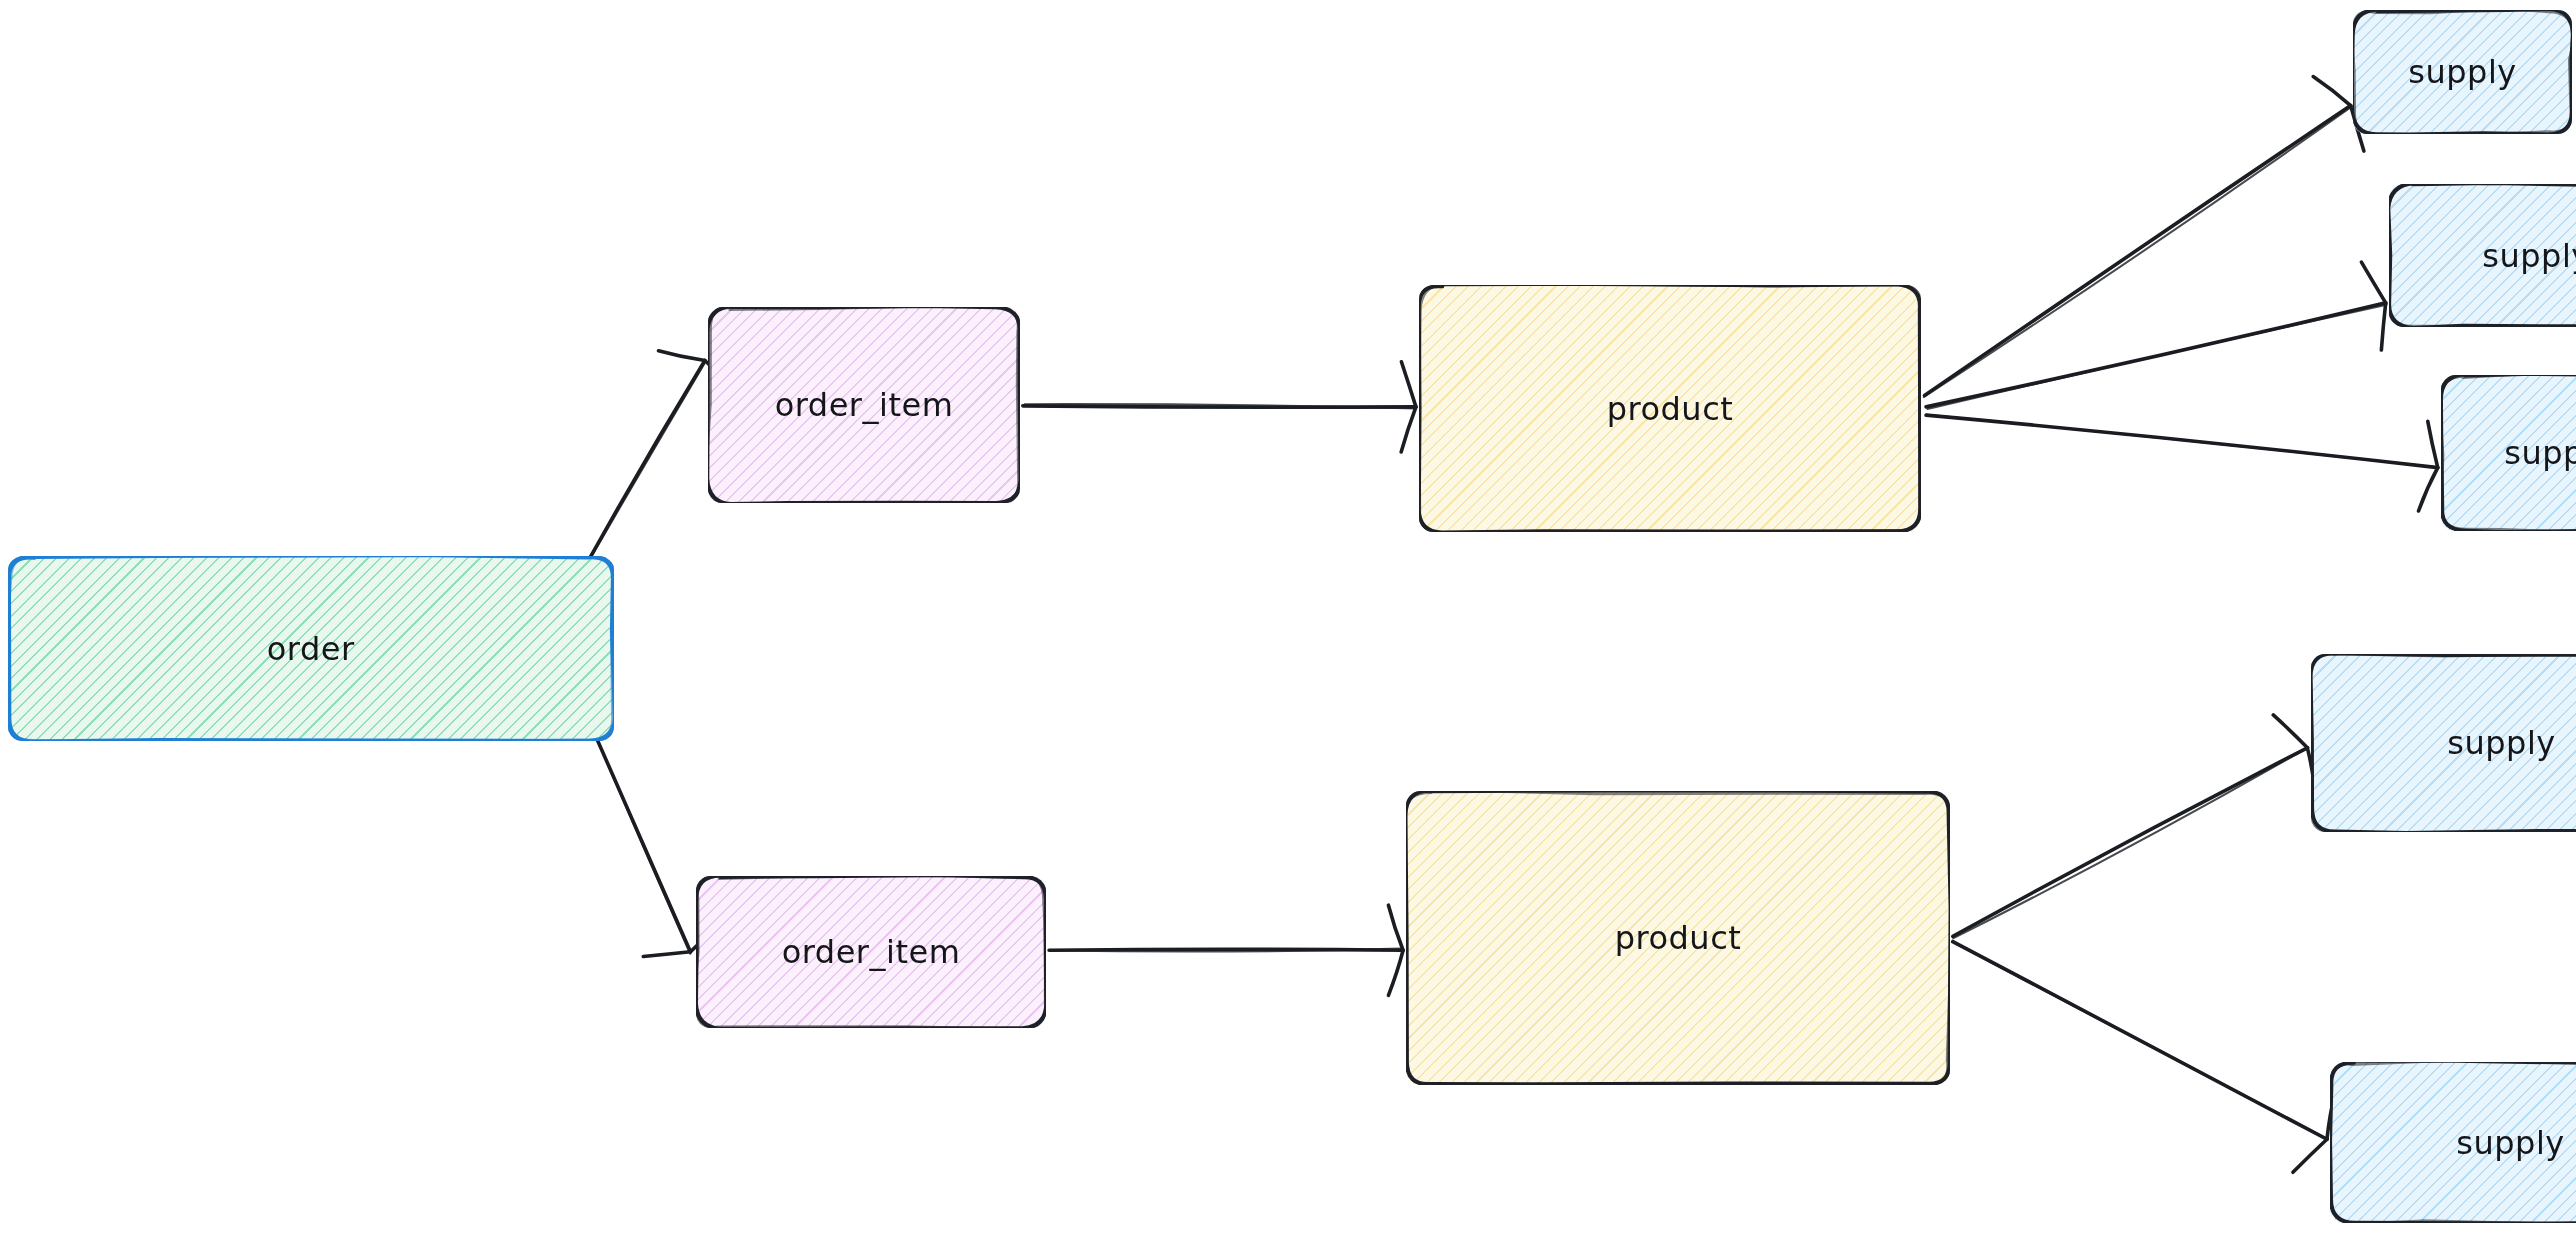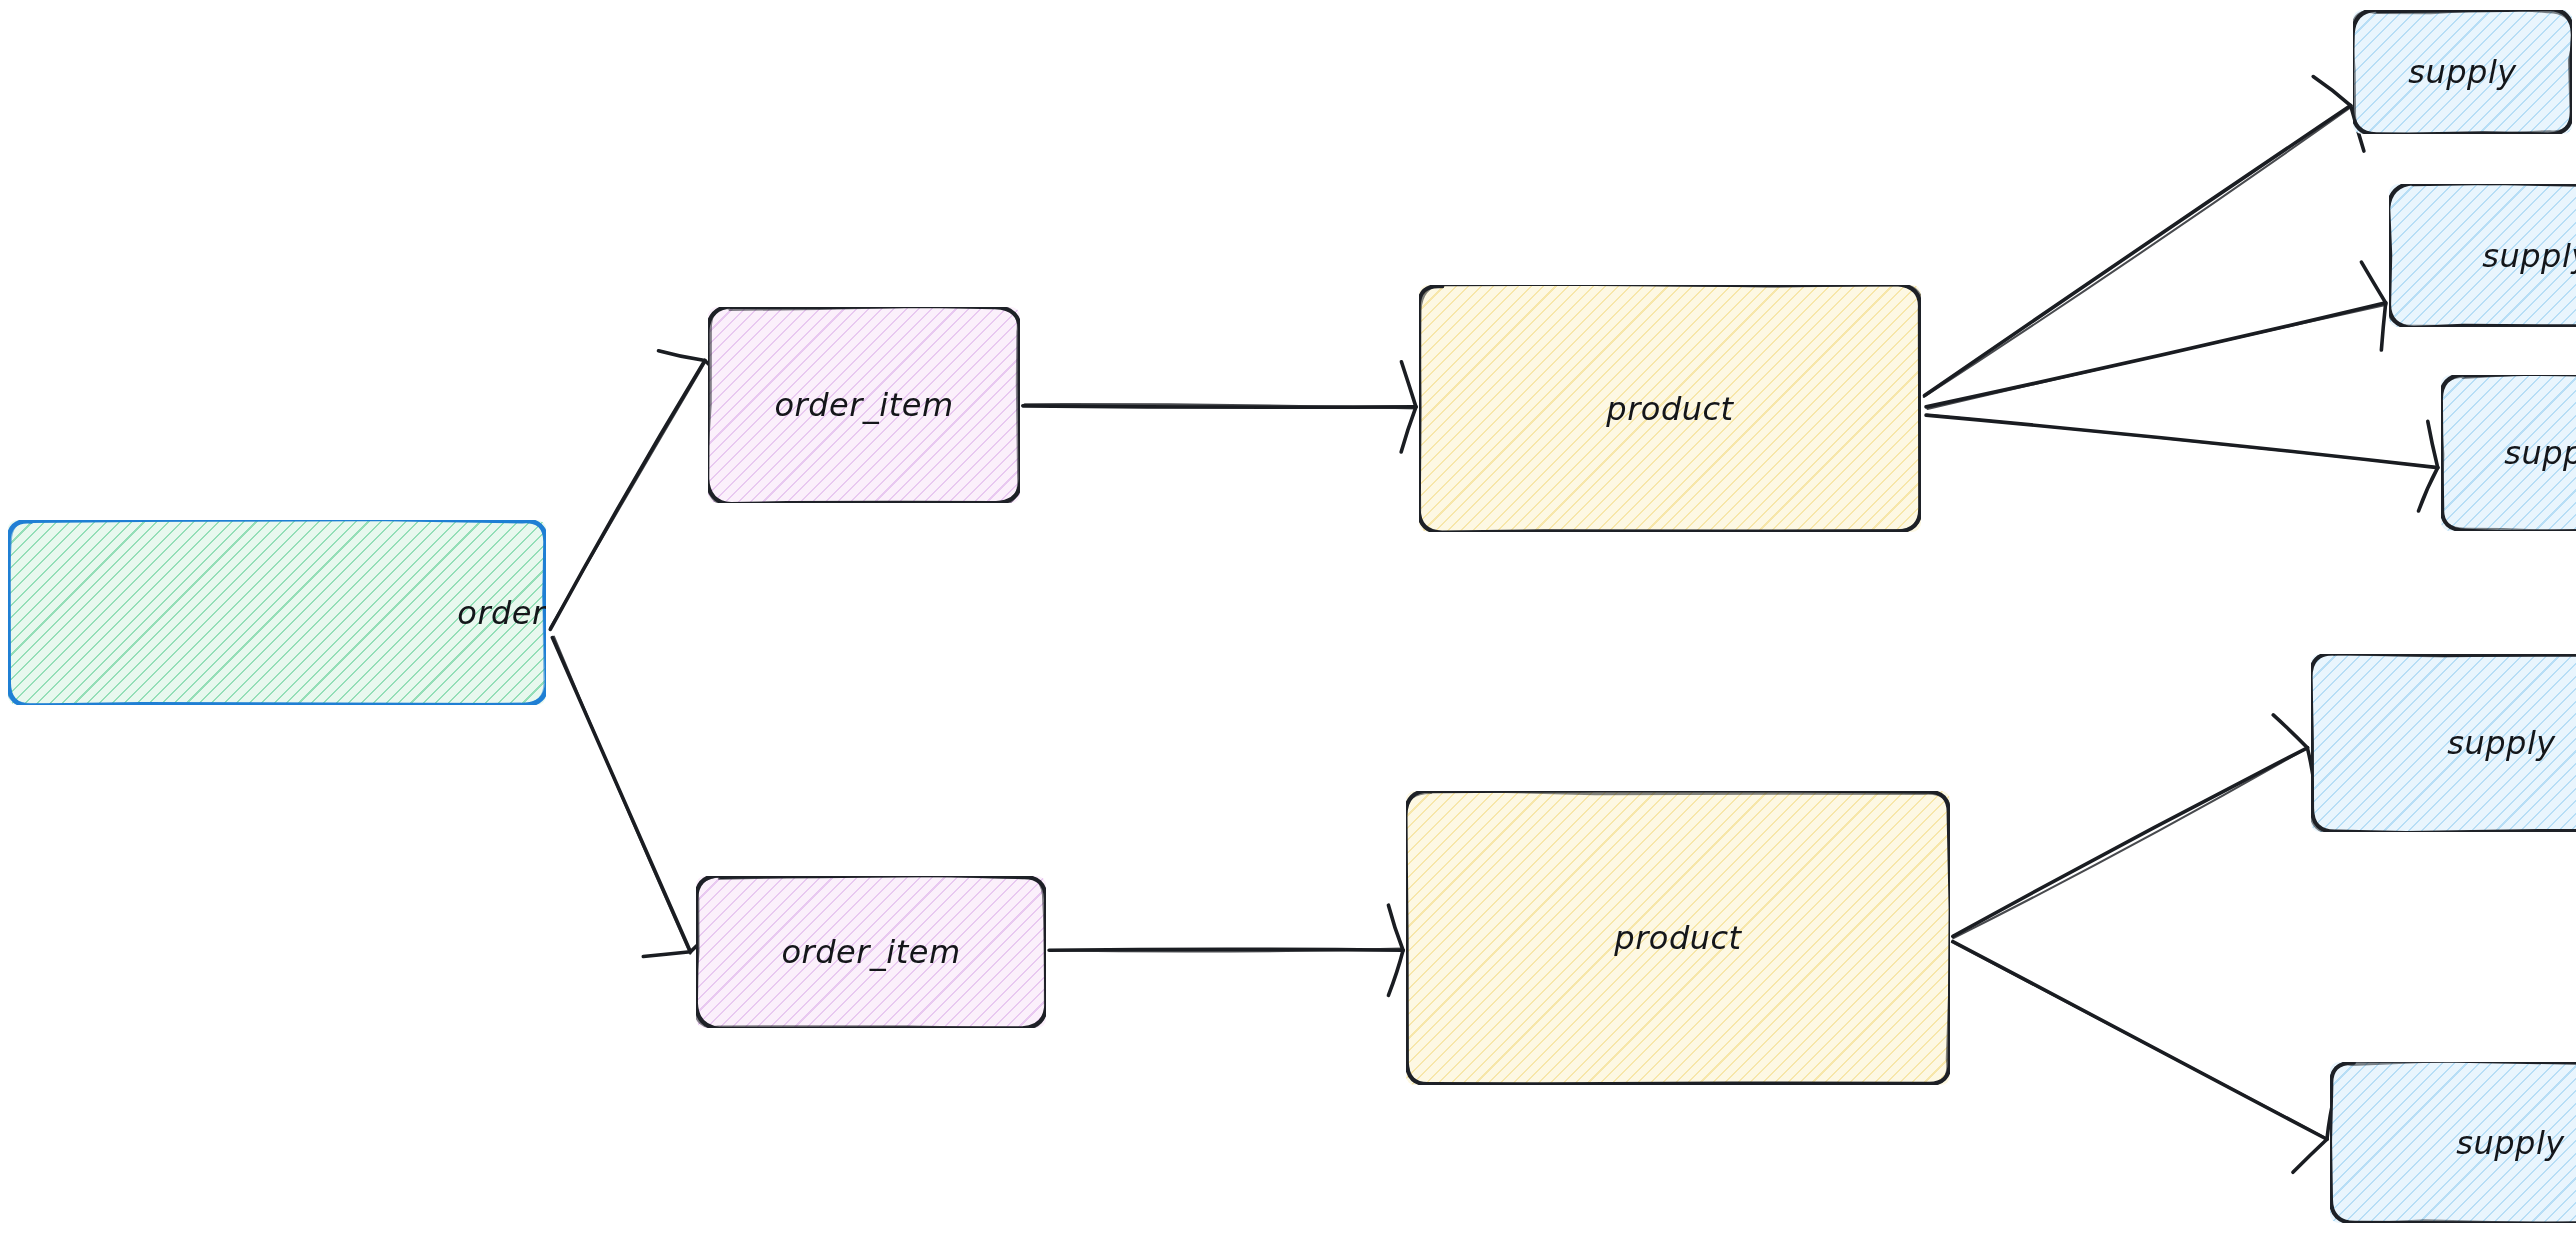--- a/index.html
+++ b/index.html
@@ -1,21 +1,21 @@
 <!DOCTYPE html>
 <html style="font-size:8.2px"><head>
 <meta charset="utf-8">
 <style>
   html,body{margin:0;padding:0;background:#ffffff;}
   body{width:2700px;height:1233px;position:relative;overflow:hidden;
        font-family:"DejaVu Sans", sans-serif;}
   #stage{position:absolute;inset:0;width:2700px;height:1233px;}
   #edges{position:absolute;left:0;top:0;width:2700px;height:1233px;overflow:visible;}
   .node{position:absolute;box-sizing:border-box;display:flex;align-items:center;
-        justify-content:center;border-radius:9px;overflow:hidden;font-style:italic;}
+        justify-content:center;border-radius:14px;overflow:hidden;}
   .node .lbl{position:relative;z-index:3;font-size:32px;letter-spacing:0.5px;
              color:#14161a;font-weight:400;white-space:nowrap;
              font-family:"DejaVu Sans", sans-serif;}
   .hatch{position:absolute;inset:0;z-index:1;}
   .frame{position:absolute;inset:0;z-index:2;pointer-events:none;}
   .frame svg{width:100%;height:100%;display:block;overflow:visible;}
 </style>
 </head>
 <body>
 
@@ -69,21 +69,21 @@
         <path d="M 4494.0,1542.6 Q 4488.4,1494.1 4478.0,1452.0" fill="none" stroke="#1a1d22" stroke-width="7" stroke-linecap="round"></path>
         <path d="M 4411.8,1388.1 Q 4448.8,1421.7 4478.0,1452.0" fill="none" stroke="#1a1d22" stroke-width="7" stroke-linecap="round"></path>
       </g>
       <g>
         <path d="M 3790.0,1828.0 Q 4152.4,2019.1 4516.0,2212.0" fill="none" stroke="#1a1d22" stroke-width="7" stroke-linecap="round" opacity="1"></path>
         <path d="M 3788.0,1829.2 Q 4156.6,2021.0 4517.1,2211.4" fill="none" stroke="#1a1d22" stroke-width="4" stroke-linecap="round" opacity="0.8"></path>
         <path d="M 4450.0,2276.1 Q 4484.2,2241.8 4516.0,2212.0" fill="none" stroke="#1a1d22" stroke-width="7" stroke-linecap="round"></path>
         <path d="M 4531.8,2121.4 Q 4520.9,2165.1 4516.0,2212.0" fill="none" stroke="#1a1d22" stroke-width="7" stroke-linecap="round"></path>
       </g>
     </svg>
-<div class="node" style="left: 7.7px; top: 520px; width: 538px; height: 185px; background: rgb(232, 248, 238); justify-content: flex-end;">
+<div class="node" style="left: 7.7px; top: 556px; width: 606px; height: 185px; background: rgb(232, 248, 238);">
       <div class="hatch" style="background: repeating-linear-gradient(135deg, rgb(79, 201, 138) 0px, rgb(79, 201, 138) 1.5px, rgba(0, 0, 0, 0) 1.5px, rgba(0, 0, 0, 0) 8.8px); opacity: 0.55;"></div>
       <div class="frame">
         <svg viewBox="0 0 1045 360" preserveAspectRatio="none">
           <path d="M 46.0,1.3 L 368.3,-1.6 L 732.4,-1.9 L 998.7,2.1 Q 1046.8,-2.5 1044.0,47.8 L 1042.5,143.8 L 1047.4,315.0 Q 1046.3,360.2 998.5,360.5 L 625.2,359.7 L 260.1,358.5 L 43.7,361.8 Q 0.6,361.8 1.3,314.8 L 0.9,179.5 L 0.7,46.3 Q -0.7,-2.2 45.8,2.6" fill="none" stroke="#1f7fd4" stroke-width="9" stroke-linecap="round" stroke-linejoin="round" opacity="1"></path>
           <path d="M 42.0,-1.8 L 362.0,0.4 L 730.9,-1.6 L 998.6,1.6 Q 1049.5,4.1 1049.2,43.9 L 1041.1,144.3 L 1043.1,310.9 Q 1046.4,362.9 993.8,358.1 L 622.6,364.9 L 257.5,364.4 L 45.4,359.4 Q -2.0,360.1 -5.2,315.8 L -4.7,181.6 L 4.1,43.9 Q 3.7,1.9 43.2,-1.6" fill="none" stroke="#1f7fd4" stroke-width="6.5" stroke-linecap="round" stroke-linejoin="round" opacity="0.55"></path>
         </svg>
       </div>
       <span class="lbl">order</span>
     </div>
     <div class="node" style="left: 708px; top: 307px; width: 312px; height: 196px; background: rgb(251, 240, 251);">

